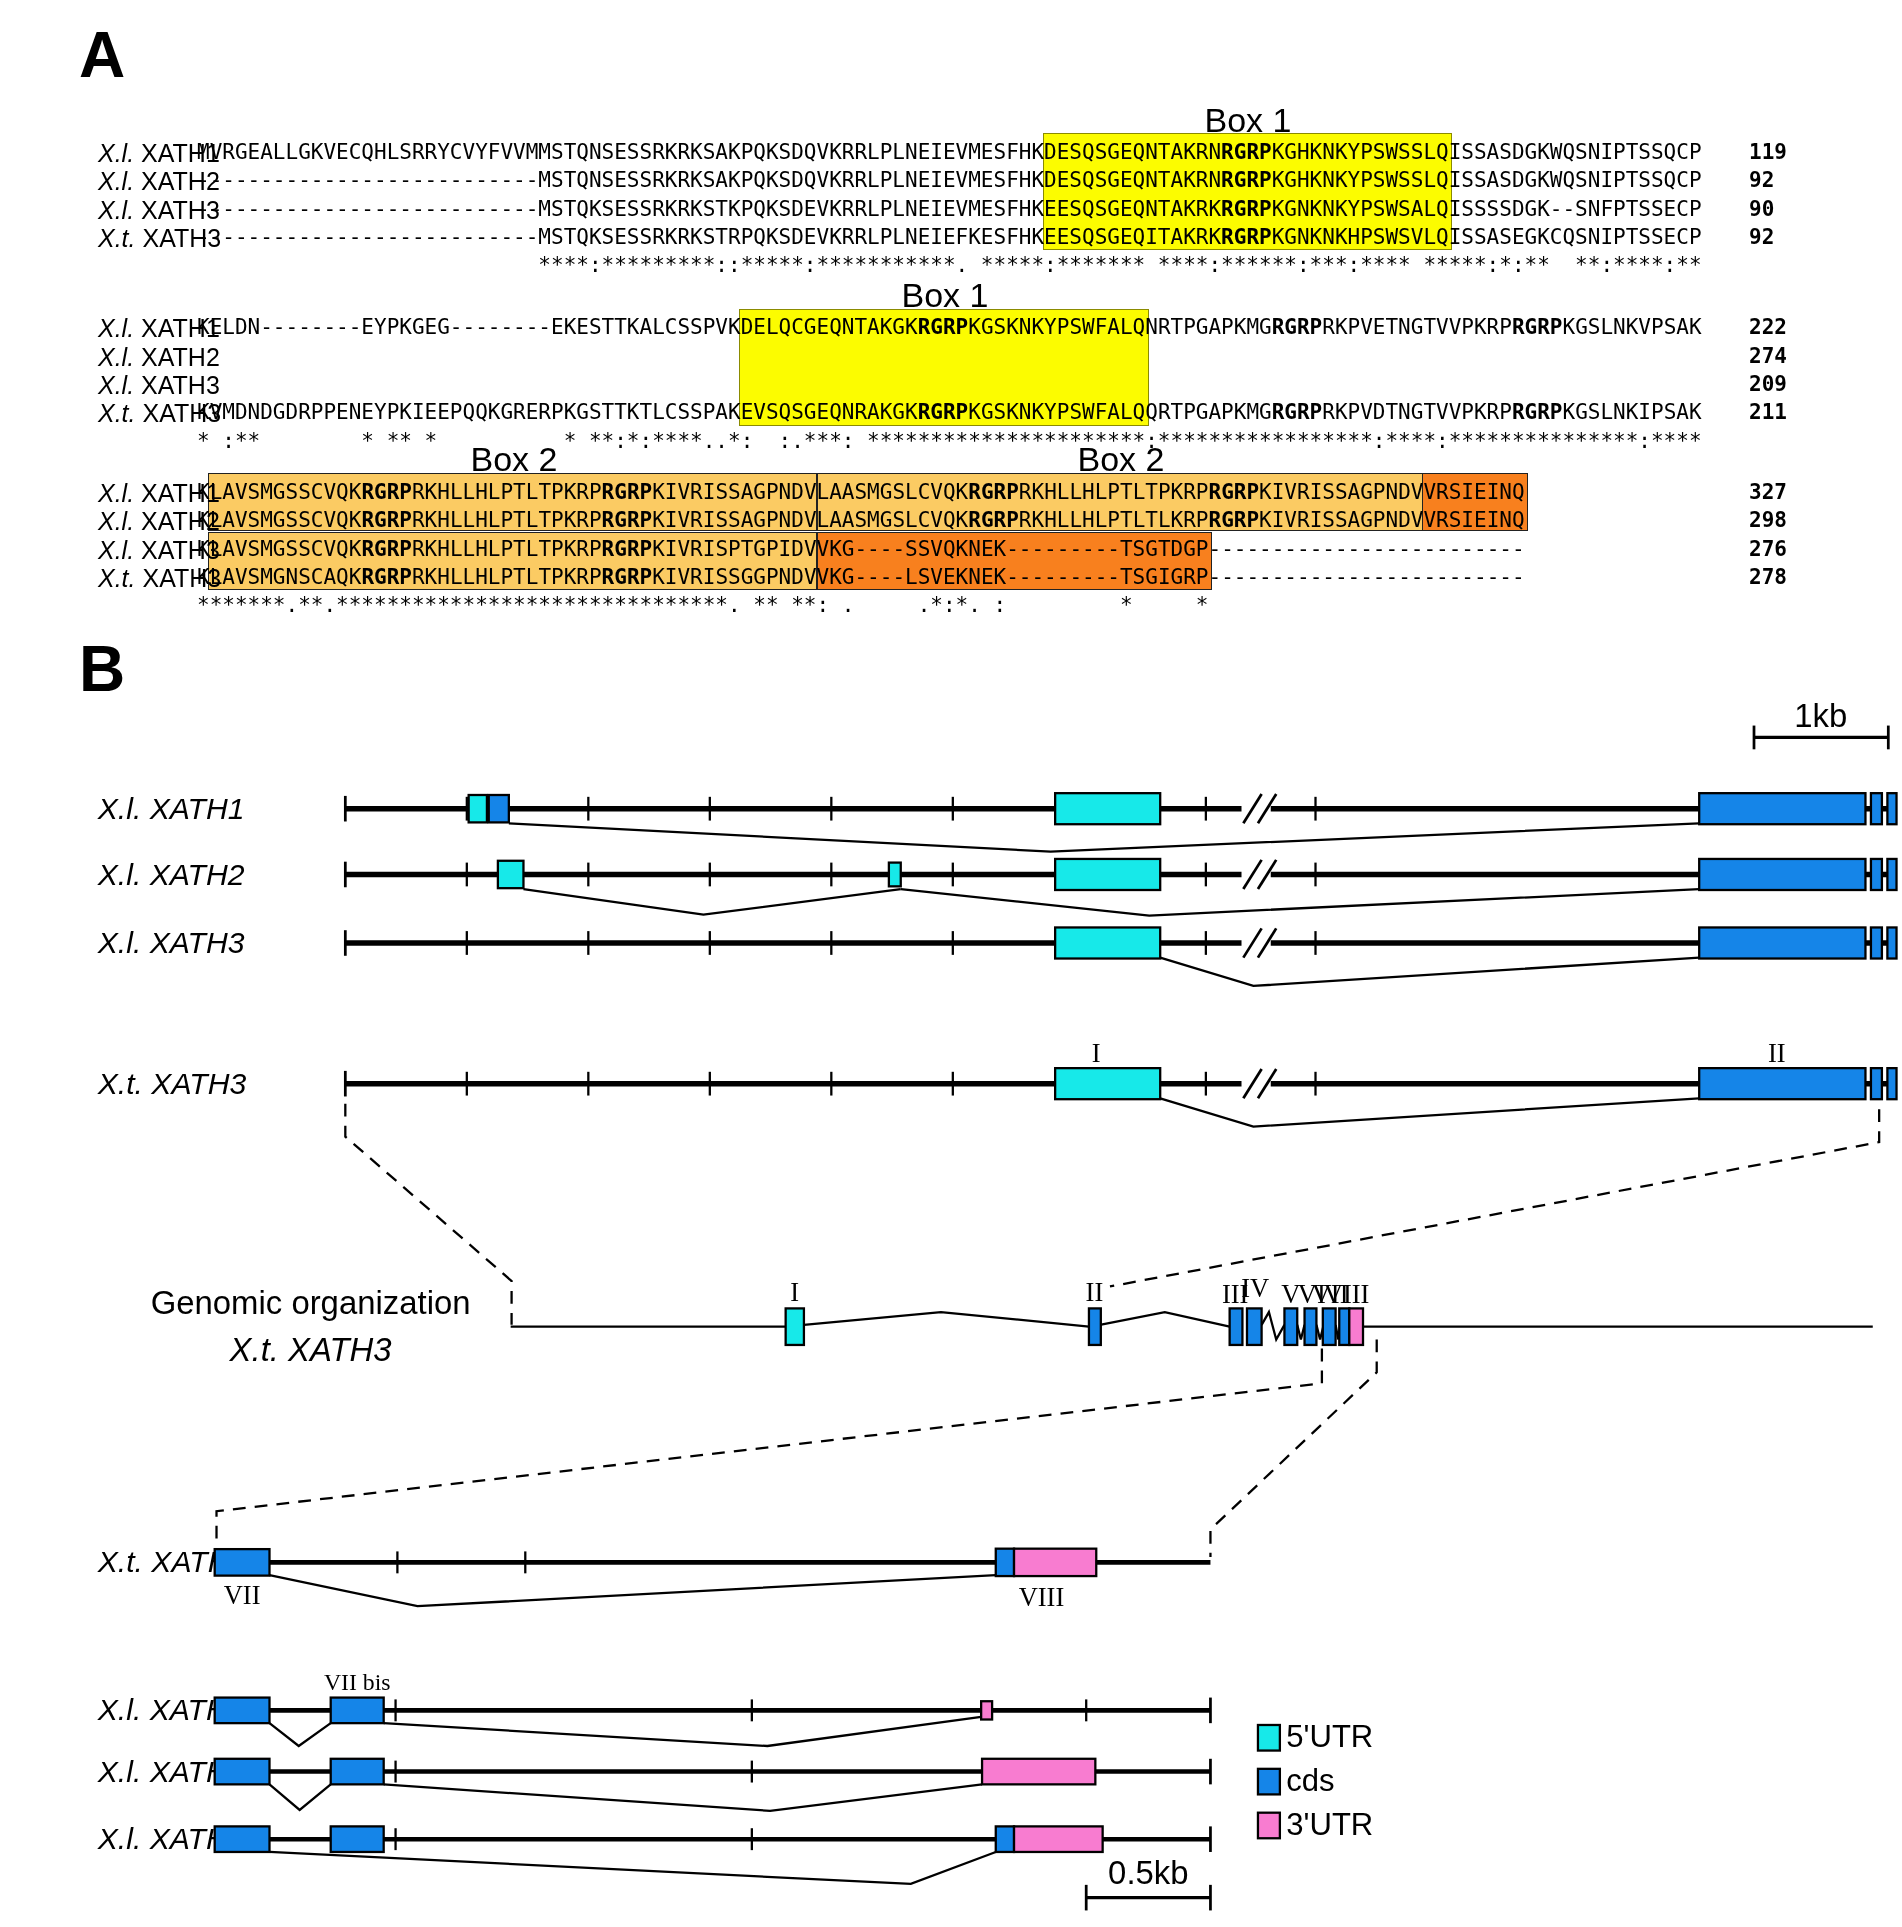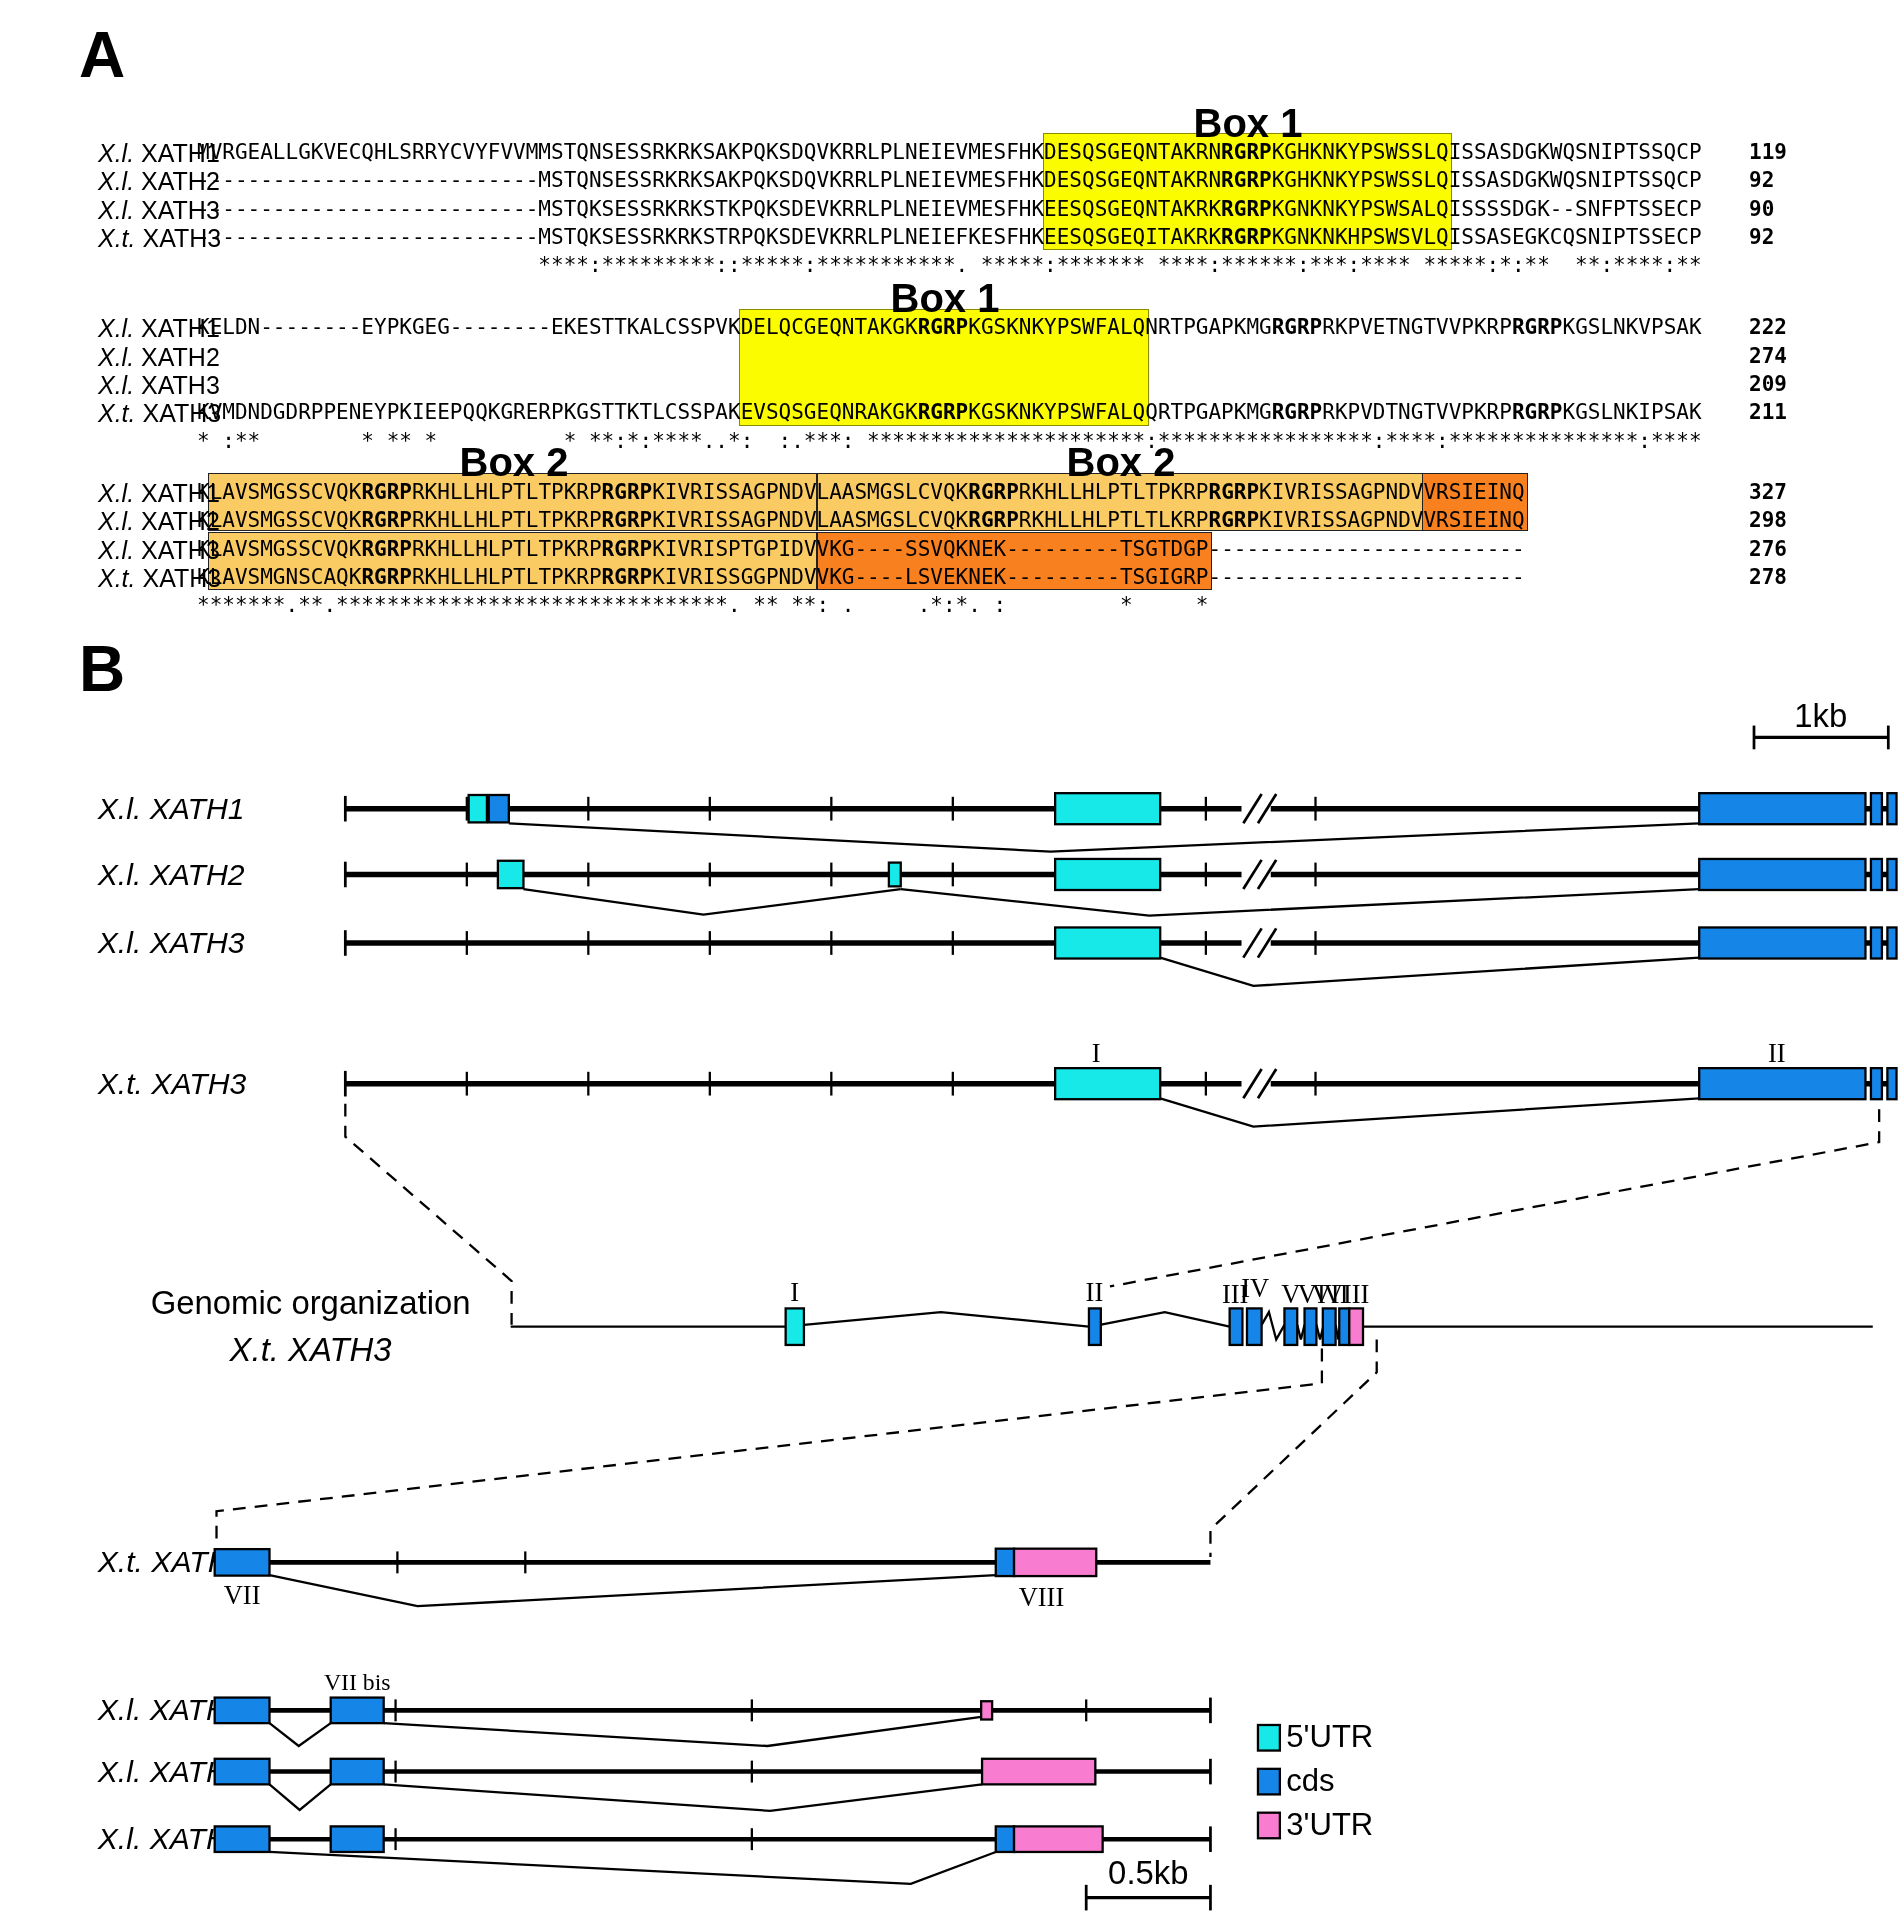--- a/index.html
+++ b/index.html
@@ -1,20 +1,20 @@
 <!DOCTYPE html>
 <html style="font-size:14.6px"><head>
 <meta charset="utf-8">
 <style>
   html,body{margin:0;padding:0;background:#fff;}
   #root{position:relative;width:1902px;height:1928px;background:#ffffff;overflow:hidden;
         font-family:"Liberation Sans",sans-serif;color:#000;}
   .panel-label{position:absolute;font-size:64px;font-weight:bold;font-family:"Liberation Sans",sans-serif;}
   .hbox{position:absolute;z-index:1;box-sizing:border-box;}
-  .box-title{position:absolute;z-index:3;font-size:40px;font-weight:700;transform:translateX(-50%);white-space:nowrap;}
+  .box-title{position:absolute;z-index:3;font-size:34px;font-weight:400;transform:translateX(-50%);white-space:nowrap;}
   .arow{position:absolute;left:0;width:1902px;height:28px;z-index:2;}
   .alab{position:absolute;left:98px;top:1.8px;font-size:25px;white-space:nowrap;}
   .alab i{font-style:italic;margin-top:43px;}
   .aseq{position:absolute;left:197px;top:2.7px;font-family:"DejaVu Sans Mono",monospace;
         font-size:21px;line-height:25.6px;white-space:pre;letter-spacing:0;}
   .aseq b{font-weight:bold;}
   .anum{position:absolute;left:1741px;top:2.7px;font-family:"DejaVu Sans Mono",monospace;
         font-size:21px;font-weight:bold;white-space:pre;margin-left:8px;}
   svg text{font-family:"Liberation Sans",sans-serif;}
   svg .glabel{font-size:33px;font-style:italic;}

